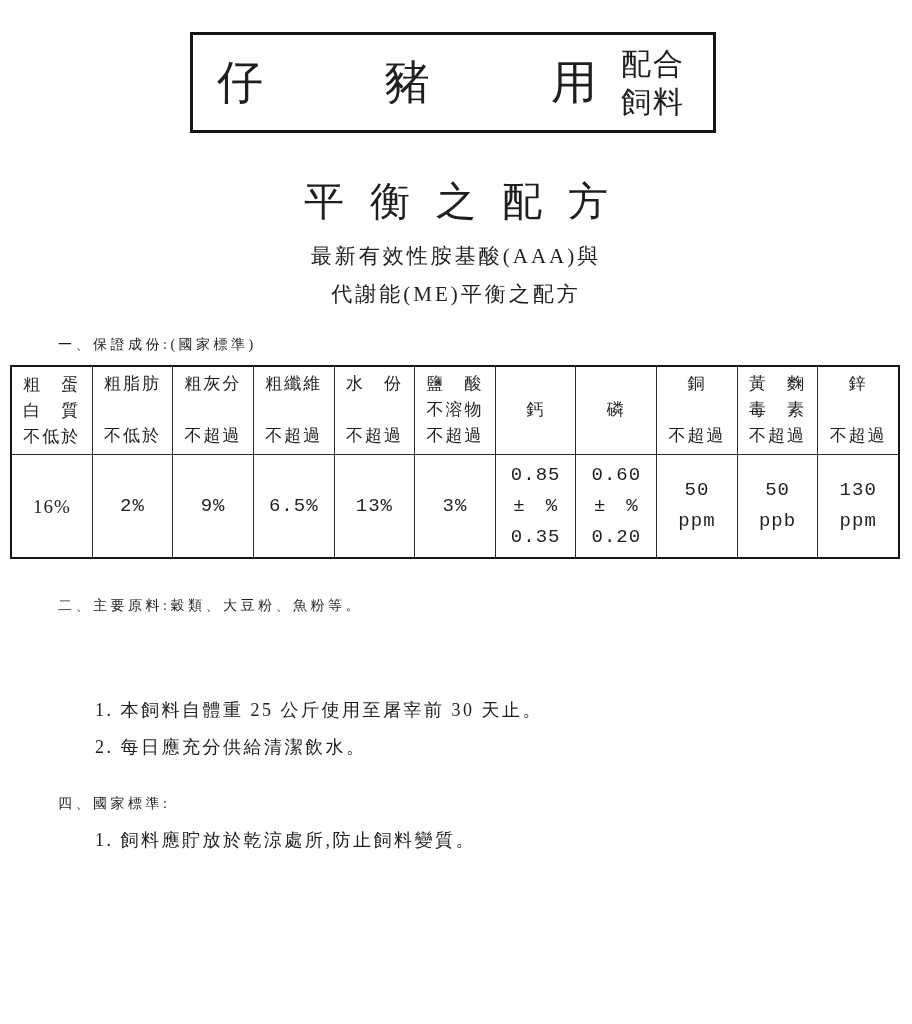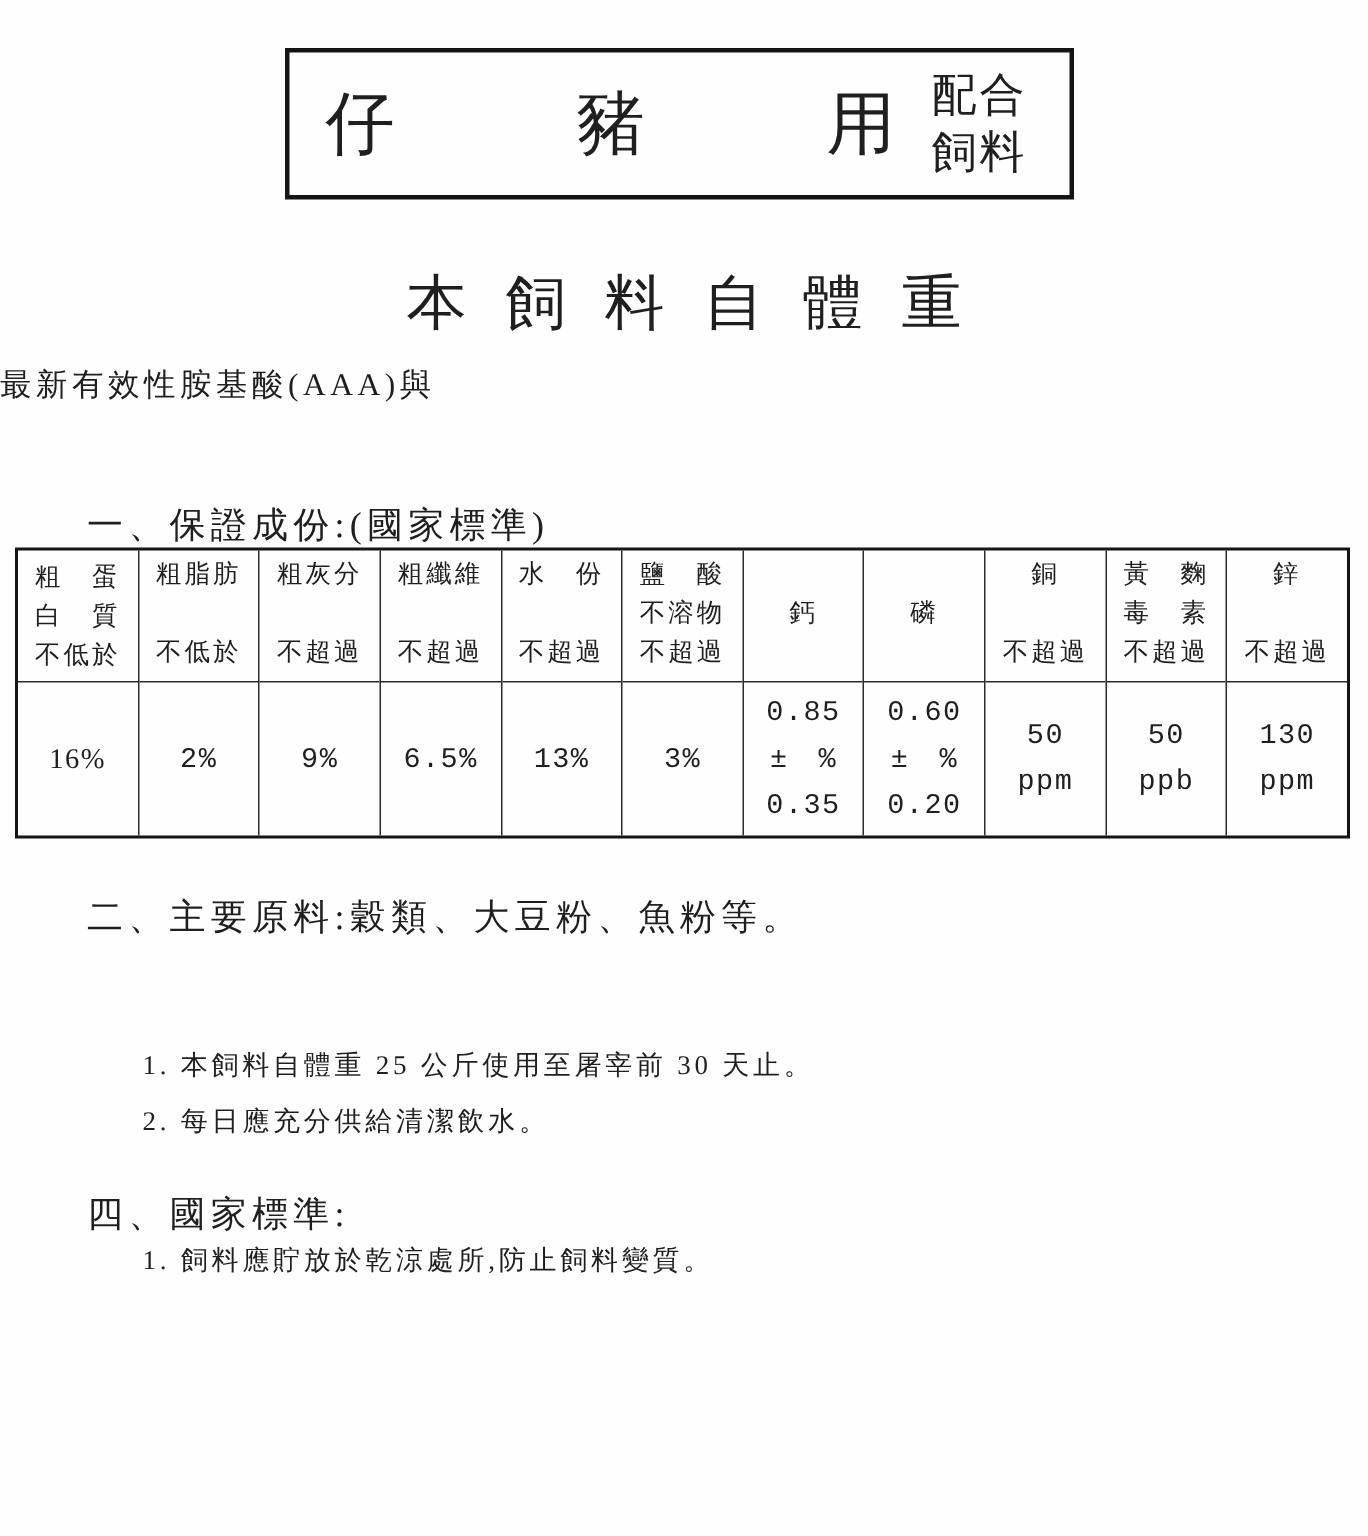--- a/index.html
+++ b/index.html
@@ -31,29 +31,29 @@
   }
 
   
   .title{
     position:absolute;left:0;right:0;top:180px;
     text-align:center;font-size:40px;line-height:1.1;
     letter-spacing:26px;text-indent:26px;
   }
   .subtitle{
     position:absolute;left:0;right:0;
-    text-align:left;font-size:21px;letter-spacing:3px;
+    text-align:center;font-size:21px;letter-spacing:3px;
   }
   .subtitle.l1{top:242px;}
   .subtitle.l2{top:280px;}
 
   
   .sec-heading{
     position:absolute;left:58px;
-    font-size:24px;letter-spacing:3.5px;line-height:1.3;
+    font-size:14px;letter-spacing:3.5px;line-height:1.3;
   }
   .sec-item{
     position:absolute;left:95px;
     font-size:18px;letter-spacing:2.5px;line-height:1.3;
   }
 
   
   .gtable{
     position:absolute;left:10px;top:365px;width:886px;
     border:2px solid #151515;
@@ -87,22 +87,23 @@
       <span>仔</span>
       <span>豬</span>
       <span>用</span>
     </div>
     <div class="hb-right">
       <div>配合</div>
       <div>飼料</div>
     </div>
   </div>
 
-  <div class="title">本飼料自體重</div>
+  <div class="title">平衡之配方</div>
   <div class="subtitle l1">最新有效性胺基酸(AAA)與</div>
+  <div class="subtitle l2">代謝能(ME)平衡之配方</div>
 
   <div class="sec-heading" style="top:336px;">一、保證成份:(國家標準)</div>
 
   <div class="gtable">
 
     <div class="gcol">
       <div class="hcell">
         <div class="hline">粗　蛋</div>
         <div class="hline">白　質</div>
         <div class="hline">不低於</div>

